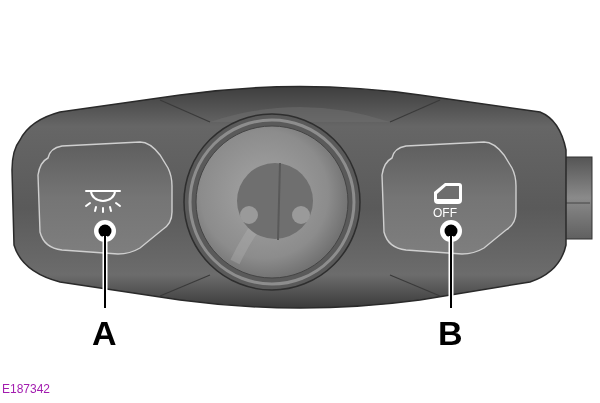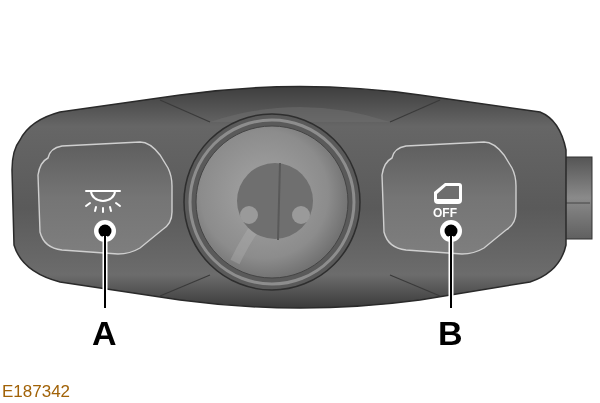--- a/index.html
+++ b/index.html
@@ -1,20 +1,20 @@
 <!DOCTYPE html>
 <html><head>
 <meta charset="utf-8">
 <style>
   html, body { margin: 0; padding: 0; background: #ffffff; }
   body { width: 600px; height: 403px; position: relative; overflow: hidden; font-family: "Liberation Sans", sans-serif; }
   #stage { position: absolute; left: 0; top: 0; width: 600px; height: 403px; }
   .callout-label { position: absolute; font-family: "Liberation Sans", sans-serif; font-weight: bold; font-size: 34px; color: #000; line-height: 1; }
-  .figure-id { position: absolute; left: 2px; top: 382px; font-family: "Liberation Sans", sans-serif; font-size: 17px; color: #a16207; }
-  .btn-text { position: absolute; font-family: "Liberation Sans", sans-serif; font-weight: bold; font-size: 12px; color: #fff; }
+  .figure-id { position: absolute; left: 2px; top: 382px; font-family: "Liberation Sans", sans-serif; font-size: 12px; color: #a21caf; }
+  .btn-text { position: absolute; font-family: "Liberation Sans", sans-serif; font-weight: normal; font-size: 12px; color: #fff; }
 </style>
 </head>
 <body>
 
 <div id="stage">
   <svg width="600" height="403" viewBox="0 0 600 403">
     <defs>
       <linearGradient id="housingGrad" x1="0" y1="0" x2="0" y2="1">
         <stop offset="0" stop-color="#3e3e3e"></stop>
         <stop offset="0.18" stop-color="#666"></stop>

